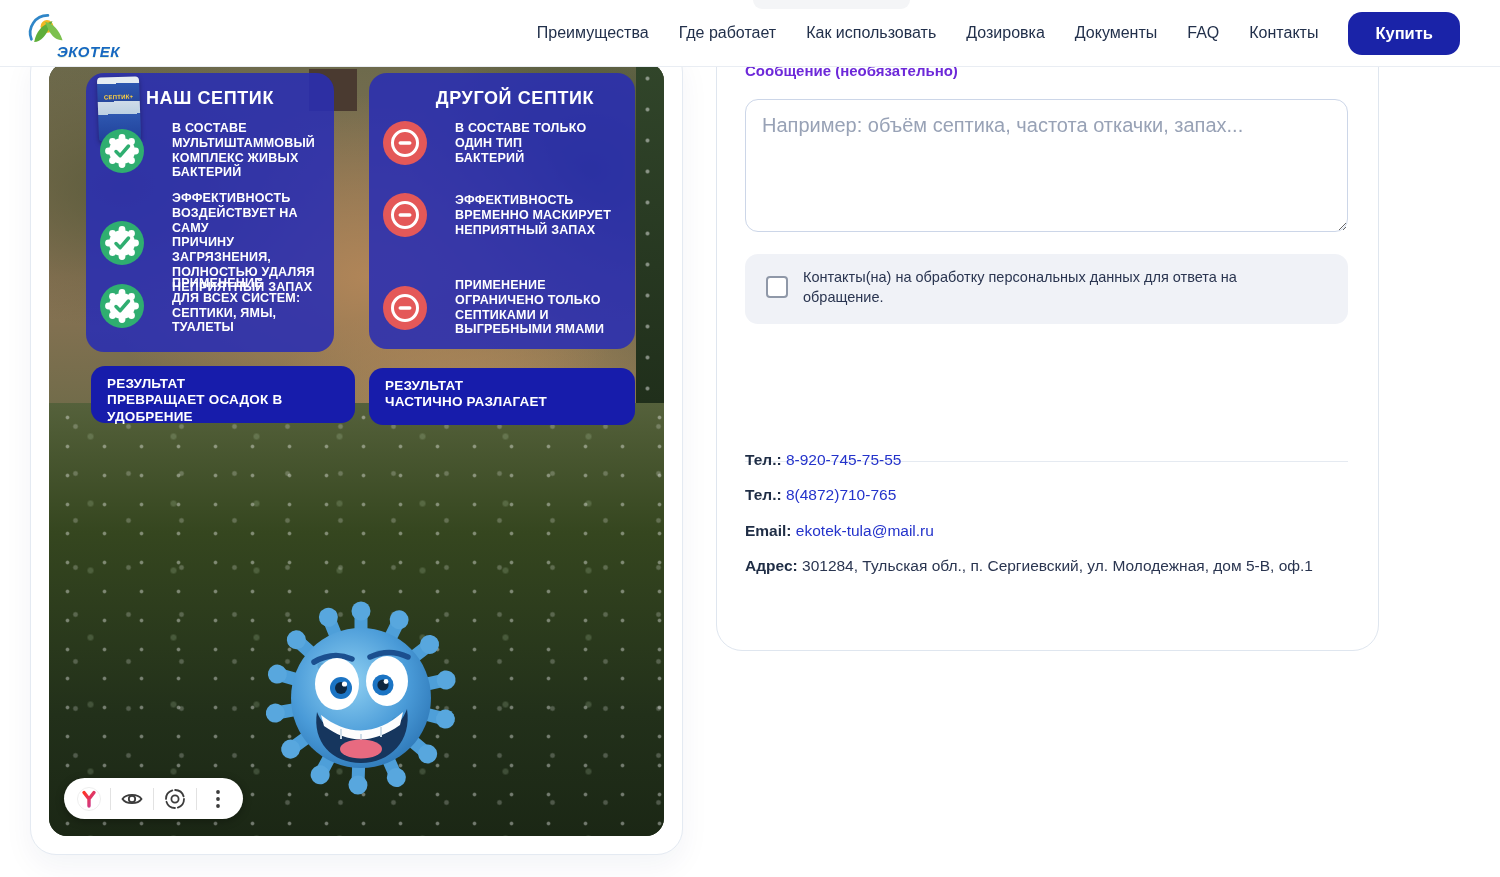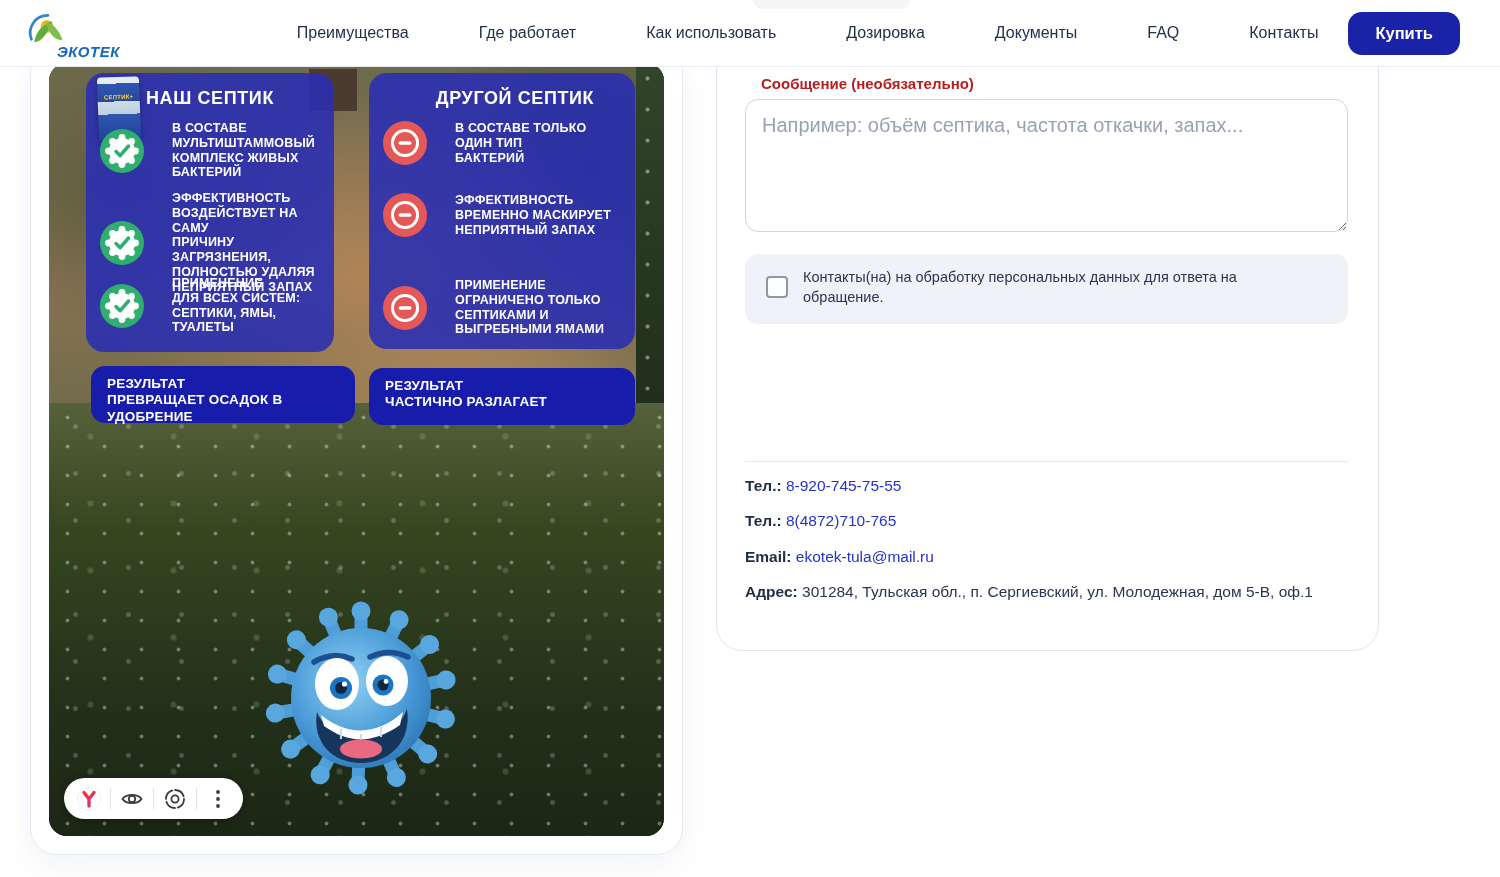--- a/index.html
+++ b/index.html
@@ -9,21 +9,21 @@
 
   
   .header { position:absolute; left:0; top:0; width:1500px; height:67px; background:#fff;
             border-bottom:1px solid #e9edf3; z-index:20; display:flex; align-items:center;
             padding:0 40px 0 25px; }
   .logo { display:flex; align-items:flex-end; cursor:pointer; }
   .logo-text { font-size:15px; font-weight:800; font-style:italic; color:#1668c0;
                letter-spacing:.5px; margin-left:-12px; position:relative; top:4px;
                text-shadow:0 0 2px #fff, 0 1px 0 #dff0d0; }
   .nav { margin-left:auto; display:flex; align-items:center; gap:30px; list-style:none; }
-  .nav a { text-decoration:none; color:#22304b; font-size:16px; font-weight:500; cursor:pointer;margin-left:40px; }
+  .nav a { text-decoration:none; color:#22304b; font-size:16px; font-weight:500; cursor:pointer; }
   .buy-btn { margin-left:30px; background:#1a23a8; color:#fff; border:none; cursor:pointer;
              font-family:inherit; font-size:16.5px; font-weight:600; padding:12px 27px;
              border-radius:14px; }
   .peek { position:absolute; left:753px; top:0; width:157px; height:9px; background:#f4f5f7;
           border-radius:0 0 12px 12px; z-index:30; }
 
   
   .promo-card { position:absolute; left:30px; top:46px; width:653px; height:809px; background:#fff;
                 border:1px solid #e4eaf2; border-radius:26px; z-index:5;
                 box-shadow:0 12px 30px rgba(25,40,90,.05); }
@@ -81,38 +81,38 @@
   .img-toolbar { position:absolute; left:15px; top:715px; height:41px; background:#fff;
                  border-radius:22px; box-shadow:0 2px 8px rgba(0,0,0,.3);
                  display:flex; align-items:center; padding:0 12px; }
   .tb-btn { display:flex; align-items:center; justify-content:center; width:26px; height:26px;
             cursor:pointer; background:none; border:none; }
   .tb-div { width:1px; height:22px; background:#e2e2e2; margin:0 8px; }
 
   
   .form-card { position:absolute; left:716px; top:-40px; width:663px; height:691px; background:#fff;
                border:1px solid #dfe6ef; border-radius:26px; z-index:5; }
-  .form-label { position:absolute; left:28px; top:114px; font-size:15px; font-weight:700;
-                color:#b91c1c;margin-left:16px; }
+  .form-label { position:absolute; left:28px; top:101px; font-size:15px; font-weight:700;
+                color:#6d28d9; }
   .form-textarea { position:absolute; left:28px; top:138px; width:603px; height:133px;
                    border:1px solid #ccd6e8; border-radius:13px; padding:14px 16px;
                    font-family:inherit; font-size:20px; color:#333; resize:both; }
   .form-textarea::placeholder { color:#98a2b6; }
   .consent { position:absolute; left:28px; top:293px; width:603px; height:70px; background:#f0f2f7;
              border-radius:13px; }
   .checkbox { position:absolute; left:21px; top:22px; width:22px; height:22px; background:#fff;
               border:2px solid #8f98a8; border-radius:4px; cursor:pointer; }
   .consent-text { position:absolute; left:58px; top:13px; width:480px; font-size:14.5px;
                   color:#2a3550; line-height:1.38; }
   .submit-btn { position:absolute; left:28px; top:392px; width:603px; height:50px;
                 background:#1a23a8; border:none; border-radius:26px; color:#fff;
                 font-family:inherit; font-size:16.5px; font-weight:700; cursor:pointer; }
   .form-divider { position:absolute; left:28px; top:500px; width:603px; height:1px;
                   background:#e5eaf1; }
-  .contacts { position:absolute; left:28px; top:514px; width:606px; display:flex;
+  .contacts { position:absolute; left:28px; top:488px; width:606px; display:flex;
               flex-direction:column; gap:13px; font-size:15.5px; line-height:1.45; }
   .c-lbl { font-weight:700; color:#1f2d45; }
   .c-val { color:#2a3550; }
   a.c-link { color:#2433cb; text-decoration:none; cursor:pointer; }
 </style>
 </head>
 <body>
 
 <header class="header">
   <div class="logo">

